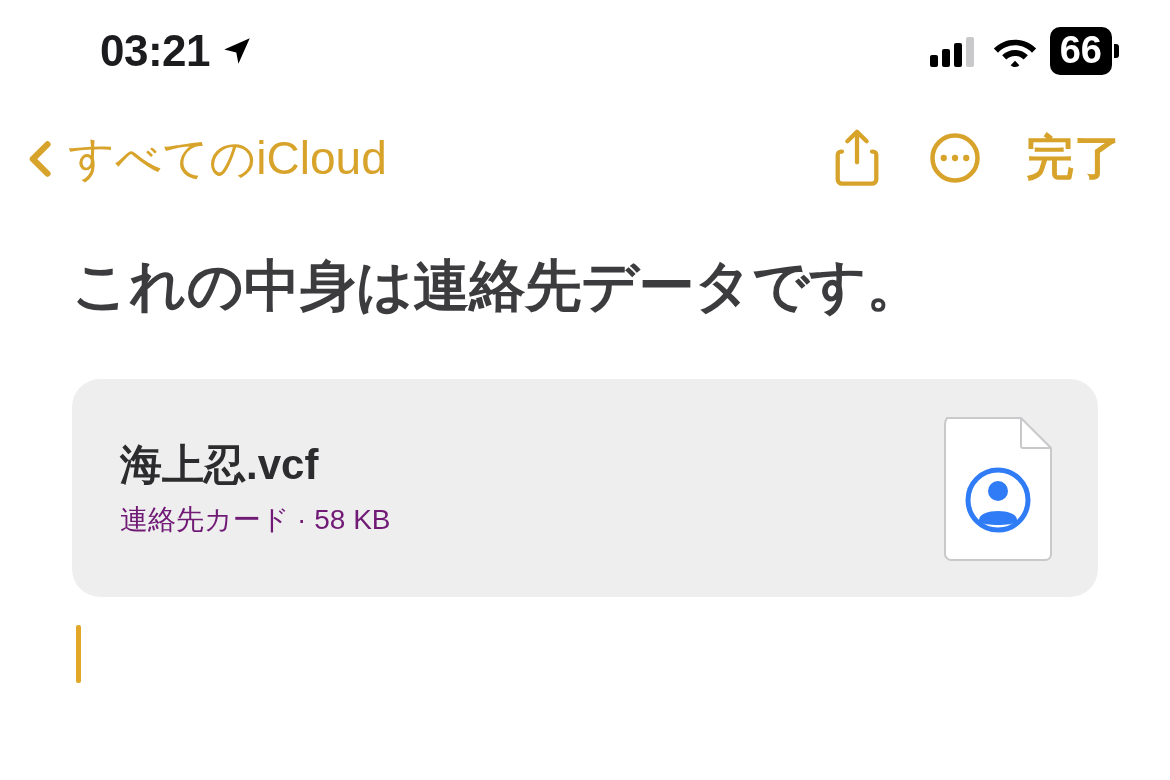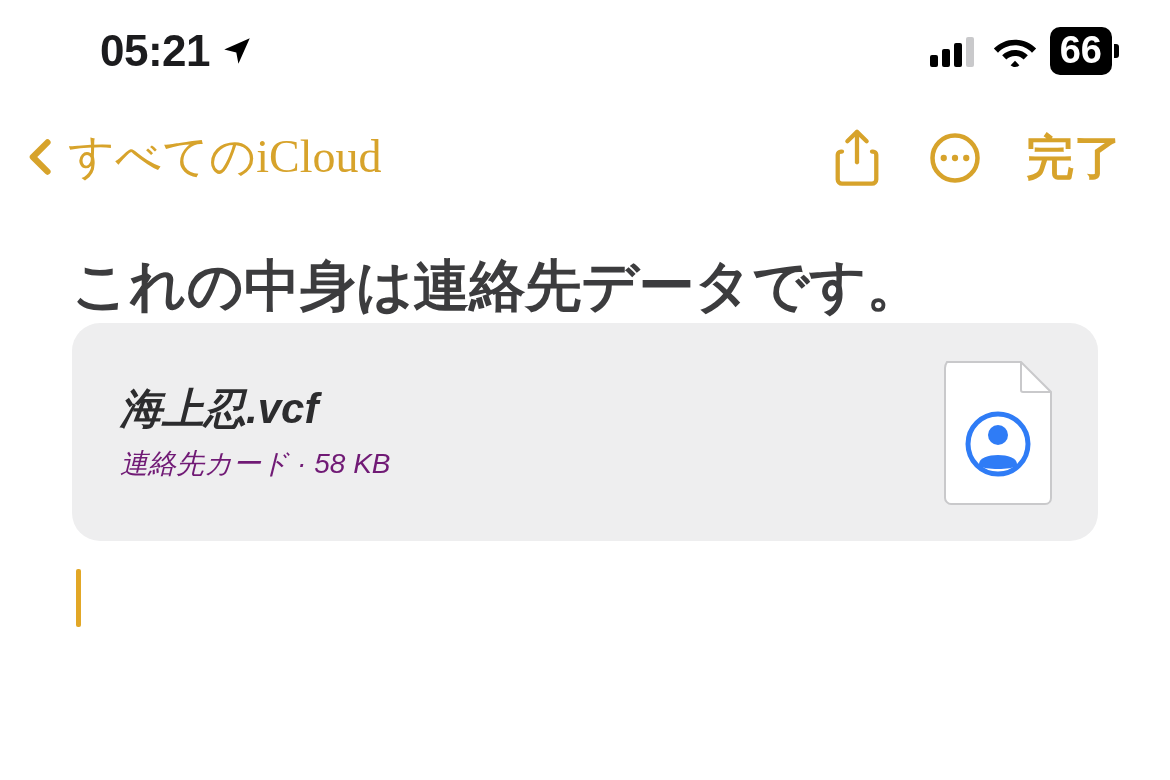--- a/index.html
+++ b/index.html
@@ -54,24 +54,23 @@
       transform: translateY(-50%);
       width: 5px;
       height: 14px;
       background: #000;
       border-radius: 0 3px 3px 0;
     }
 
     
     .nav-bar {
       display: flex;
-      align-items: flex-start;
+      align-items: flex-end;
       justify-content: space-between;
       padding: 40px 48px 12px 20px;
-      font-family: Liberation Serif, serif;
     }
     .nav-left {
       display: flex;
       align-items: center;
       gap: 4px;
     }
     .nav-back-text {
       font-size: 46px;
       color: #d7a32b;
       font-weight: 400;
@@ -109,28 +108,28 @@
     }
     .note-title {
       font-size: 56px;
       font-weight: 700;
       color: #3c3c3e;
       line-height: 1.3;
     }
 
     
     .attachment-card {
+      margin-top: 56px;
       background: #eeeeef;
       border-radius: 28px;
       padding: 34px 40px 34px 48px;
       display: flex;
       align-items: center;
       justify-content: space-between;
       gap: 24px;
-      font-style: italic;
     }
     .attachment-text { flex: 1; }
     .attachment-filename {
       font-size: 42px;
       font-weight: 700;
       color: #2c2c2e;
       margin-bottom: 8px;
     }
     .attachment-meta {
       font-size: 28px;
@@ -156,21 +155,21 @@
     }
 
     
     .icon { display: inline-flex; }
   </style>
 </head>
 <body>
 
 <div class="status-bar">
   <div class="status-left">
-    <span class="status-time">05:21</span>
+    <span class="status-time">03:21</span>
     <span class="icon">
       <svg width="34" height="34" viewBox="0 0 24 24" fill="#000">
           <path d="M3 11 L21 3 L13 21 L11.5 13 L3 11 Z"></path>
         </svg>
     </span>
   </div>
   <div class="status-right">
     <span class="icon">
       <svg width="50" height="32" viewBox="0 0 50 32">
         <rect x="0" y="20" width="8" height="12" rx="2" fill="#000"></rect>

